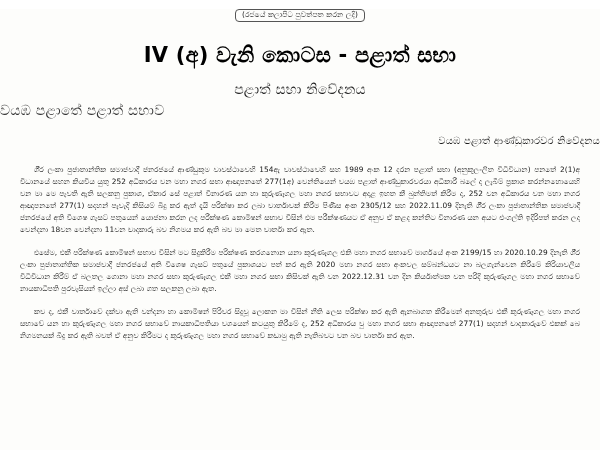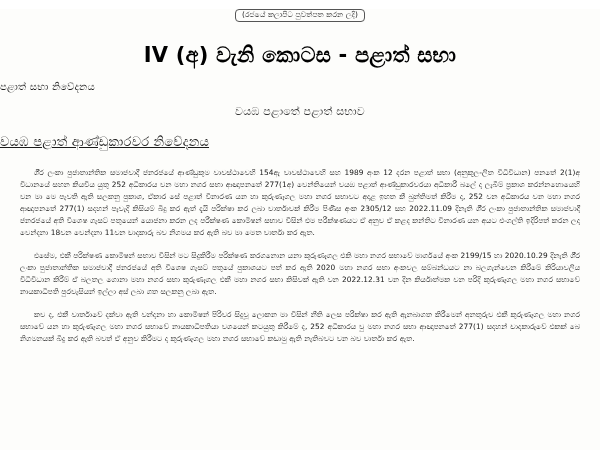--- a/index.html
+++ b/index.html
@@ -39,40 +39,38 @@
   .main-title {
     text-align: center;
     font-size: 21px;
     font-weight: bold;
     color: #000;
     margin-top: 21px;
     letter-spacing: 0.2px;
     line-height: 1.15;
   }
   .sub-1 {
-    text-align: left;
-    font-size: 10px;
+    text-align: center;
+    font-size: 14px;
     color: #1a1a1a;
     margin-top: 14px;
     letter-spacing: 0.2px;
   }
   .sub-2 {
-    text-align: center;
-    font-size: 11px;
+    font-size: 14px;
     color: #333;
-    margin-top: 12px;
+    margin-top: 4px;
     letter-spacing: 0.2px;
   }
   .sub-3 {
-    text-align: left;
-    font-size: 13px;
+    text-align: right;
+    font-size: 10px;
     color: #1a1a1a;
     margin-top: 16px;
     letter-spacing: 0.2px;
-    text-decoration: underline;
   }
   .body-block {
     margin: 0 20px;
     text-align: justify;
     font-size: 7.4px;
     line-height: 1.62;
     color: #151515;
     letter-spacing: 0.05px;
   }
   .p1 { margin-top: 17px; }

